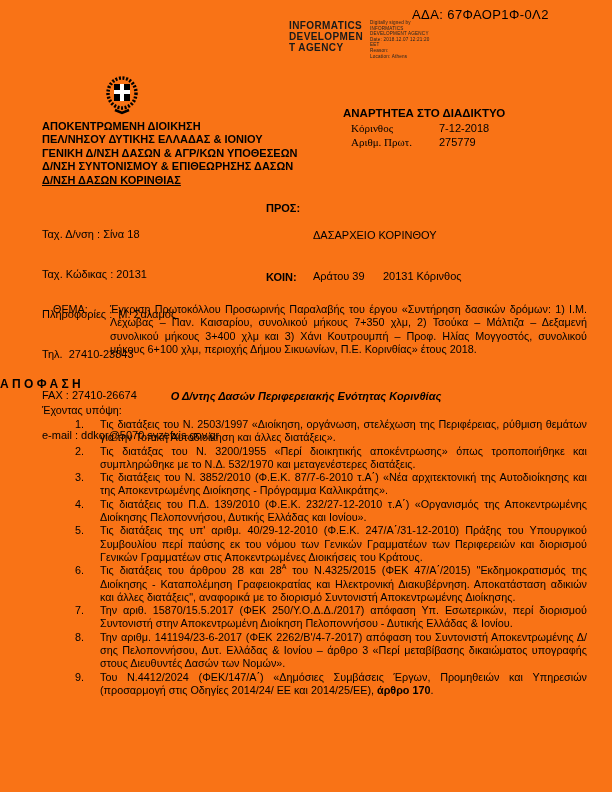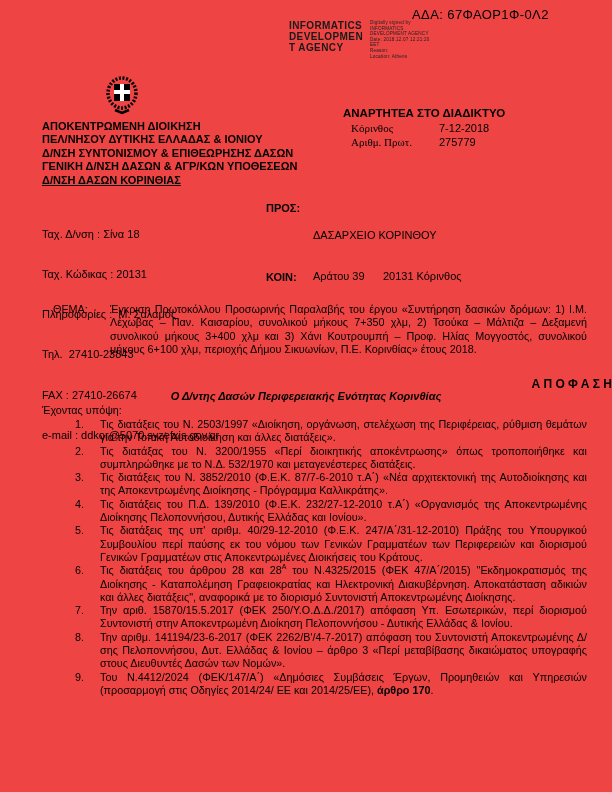--- a/index.html
+++ b/index.html
@@ -1,17 +1,17 @@
 <!DOCTYPE html>
 <html><head>
 <meta charset="utf-8">
 <style>
   html,body { margin:0; padding:0; background:#fff; }
   .page {
-    position:relative; width:612px; height:792px; background:#ef4444;
+    position:relative; width:612px; height:792px; background:#f97316;
     font-family:"Liberation Sans", sans-serif; color:#000; overflow:hidden;
   }
   .ada { position:absolute; left:412px; top:7px; font-size:13px; letter-spacing:.4px; white-space:nowrap; }
 
   .sig { position:absolute; left:289px; top:20px; display:flex; gap:5px; }
   .sig-large { width:76px; font-size:10px; font-weight:bold; line-height:11px;
                letter-spacing:.4px; word-break:break-all; color:#1a1a1a; }
   .sig-small { font-size:4.6px; line-height:5.6px; color:#222; letter-spacing:.2px; white-space:nowrap; }
 
   .emblem { position:absolute; left:103px; top:75px; }
@@ -29,21 +29,21 @@
   .pros { position:absolute; left:266px; top:202px; font-size:11px; display:flex; }
   .pros-label { font-weight:bold; width:47px; flex:none; }
   .pros-body  { line-height:13.6px; white-space:pre-wrap; }
 
   .koin { position:absolute; left:266px; top:271px; font-size:11px; font-weight:bold; }
 
   .thema { position:absolute; left:53px; top:303px; width:534px; display:flex; font-size:10.8px; }
   .thema-label { width:57px; flex:none; }
   .thema-text  { flex:1; text-align:justify; line-height:13.4px; }
 
-  .decision-title    { position:absolute; left:0; top:377px; width:612px; text-align:right; font-weight:bold; font-size:12px; }
+  .decision-title    { position:absolute; left:0; top:377px; width:612px; text-align:left; font-weight:bold; font-size:12px; }
   .decision-subtitle { position:absolute; left:0; top:390px; width:612px; text-align:center; font-weight:bold; font-size:11px;font-style:italic; }
   .intro { position:absolute; left:42px; top:404px; font-size:10.8px; }
 
   .items { position:absolute; left:60px; top:418px; width:527px; font-size:10.8px; line-height:13.3px; }
   .item  { display:flex; }
   .item .num { width:40px; flex:none; padding-left:15px; box-sizing:border-box; }
   .item .txt { flex:1; text-align:justify; }
   .item .txt sup { font-size:7px; line-height:0; }
   .item .txt b { font-weight:bold;margin-top:12px; }
 </style>
@@ -73,22 +73,22 @@
       <rect x="11" y="9" width="16" height="17" fill="#000"></rect>
       <rect x="17" y="9" width="4" height="17" fill="#fff"></rect>
       <rect x="11" y="15" width="16" height="4" fill="#fff"></rect>
       <path d="M12 35 L19 38 L26 35" stroke="#000" stroke-width="2.5" fill="none"></path>
     </svg>
   </span>
 
   <div class="letterhead">
     <div>ΑΠΟΚΕΝΤΡΩΜΕΝΗ ΔΙΟΙΚΗΣΗ</div>
     <div>ΠΕΛ/ΝΗΣΟΥ ΔΥΤΙΚΗΣ ΕΛΛΑΔΑΣ &amp; ΙΟΝΙΟΥ</div>
+    <div>ΓΕΝΙΚΗ Δ/ΝΣΗ ΔΑΣΩΝ &amp; ΑΓΡ/ΚΩΝ ΥΠΟΘΕΣΕΩΝ</div>
     <div>Δ/ΝΣΗ ΣΥΝΤΟΝΙΣΜΟΥ &amp; ΕΠΙΘΕΩΡΗΣΗΣ ΔΑΣΩΝ</div>
-    <div>ΓΕΝΙΚΗ Δ/ΝΣΗ ΔΑΣΩΝ &amp; ΑΓΡ/ΚΩΝ ΥΠΟΘΕΣΕΩΝ</div>
     <div class="underline">Δ/ΝΣΗ ΔΑΣΩΝ ΚΟΡΙΝΘΙΑΣ</div>
   </div>
 
   <div class="posting">
     <div class="posting-title">ΑΝΑΡΤΗΤΕΑ ΣΤΟ ΔΙΑΔΙΚΤΥΟ</div>
     <div class="posting-row">
       <span class="c1">Κόρινθος</span>
       <span>7-12-2018</span>
     </div>
     <div class="posting-row">

